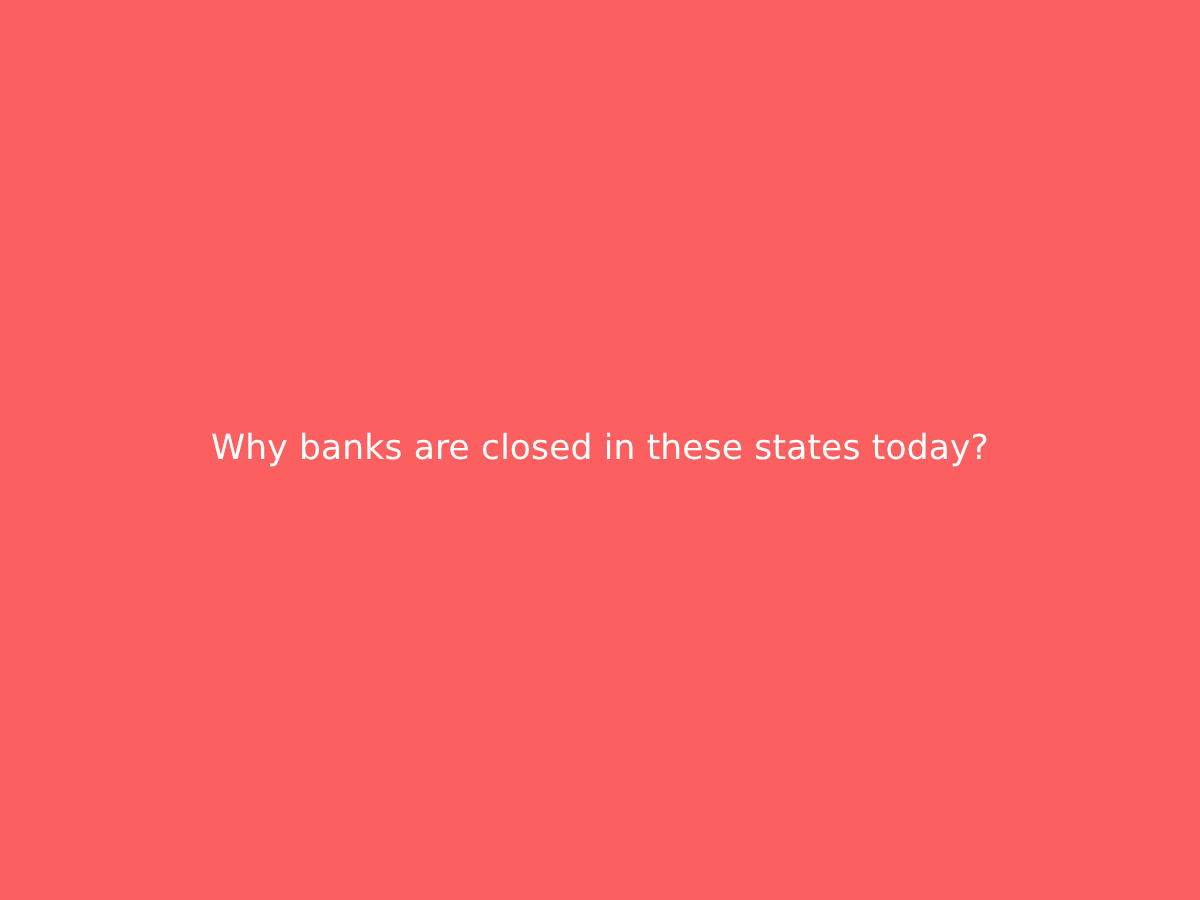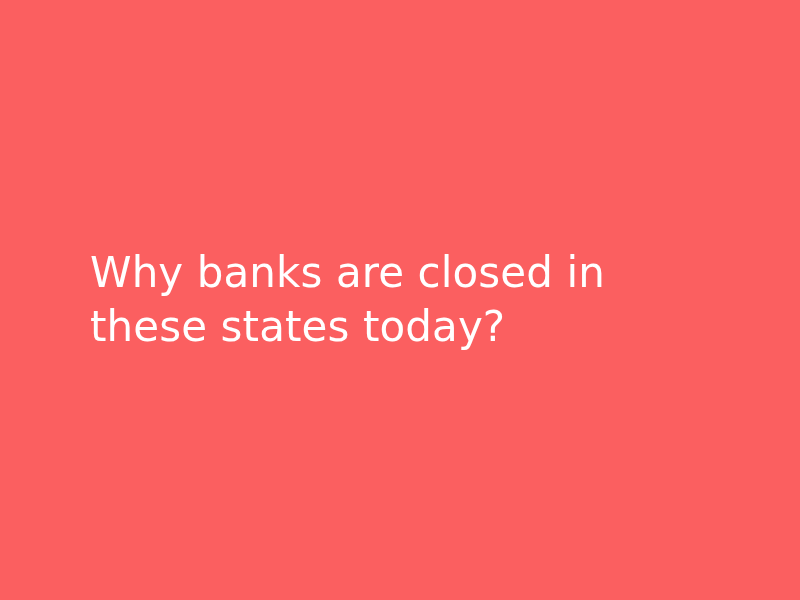--- a/index.html
+++ b/index.html
@@ -23,24 +23,24 @@
     align-items: center;
     justify-content: center;
     background-color: #fb5f60;
   }
 
   #headline-text {
     display: block;
     max-width: 700px;
     padding: 0 40px;
     box-sizing: border-box;
-    text-align: left;
+    text-align: right;
     color: #ffffff;
     font-family: "DejaVu Sans", "Liberation Sans", sans-serif;
-    font-size: 42px;
+    font-size: 23px;
     font-weight: 400;
     line-height: 1.28;
     letter-spacing: 0.1px;
     white-space: normal;
     word-break: normal;
     -webkit-font-smoothing: antialiased;
   }
 </style>
 </head>
 <body>

